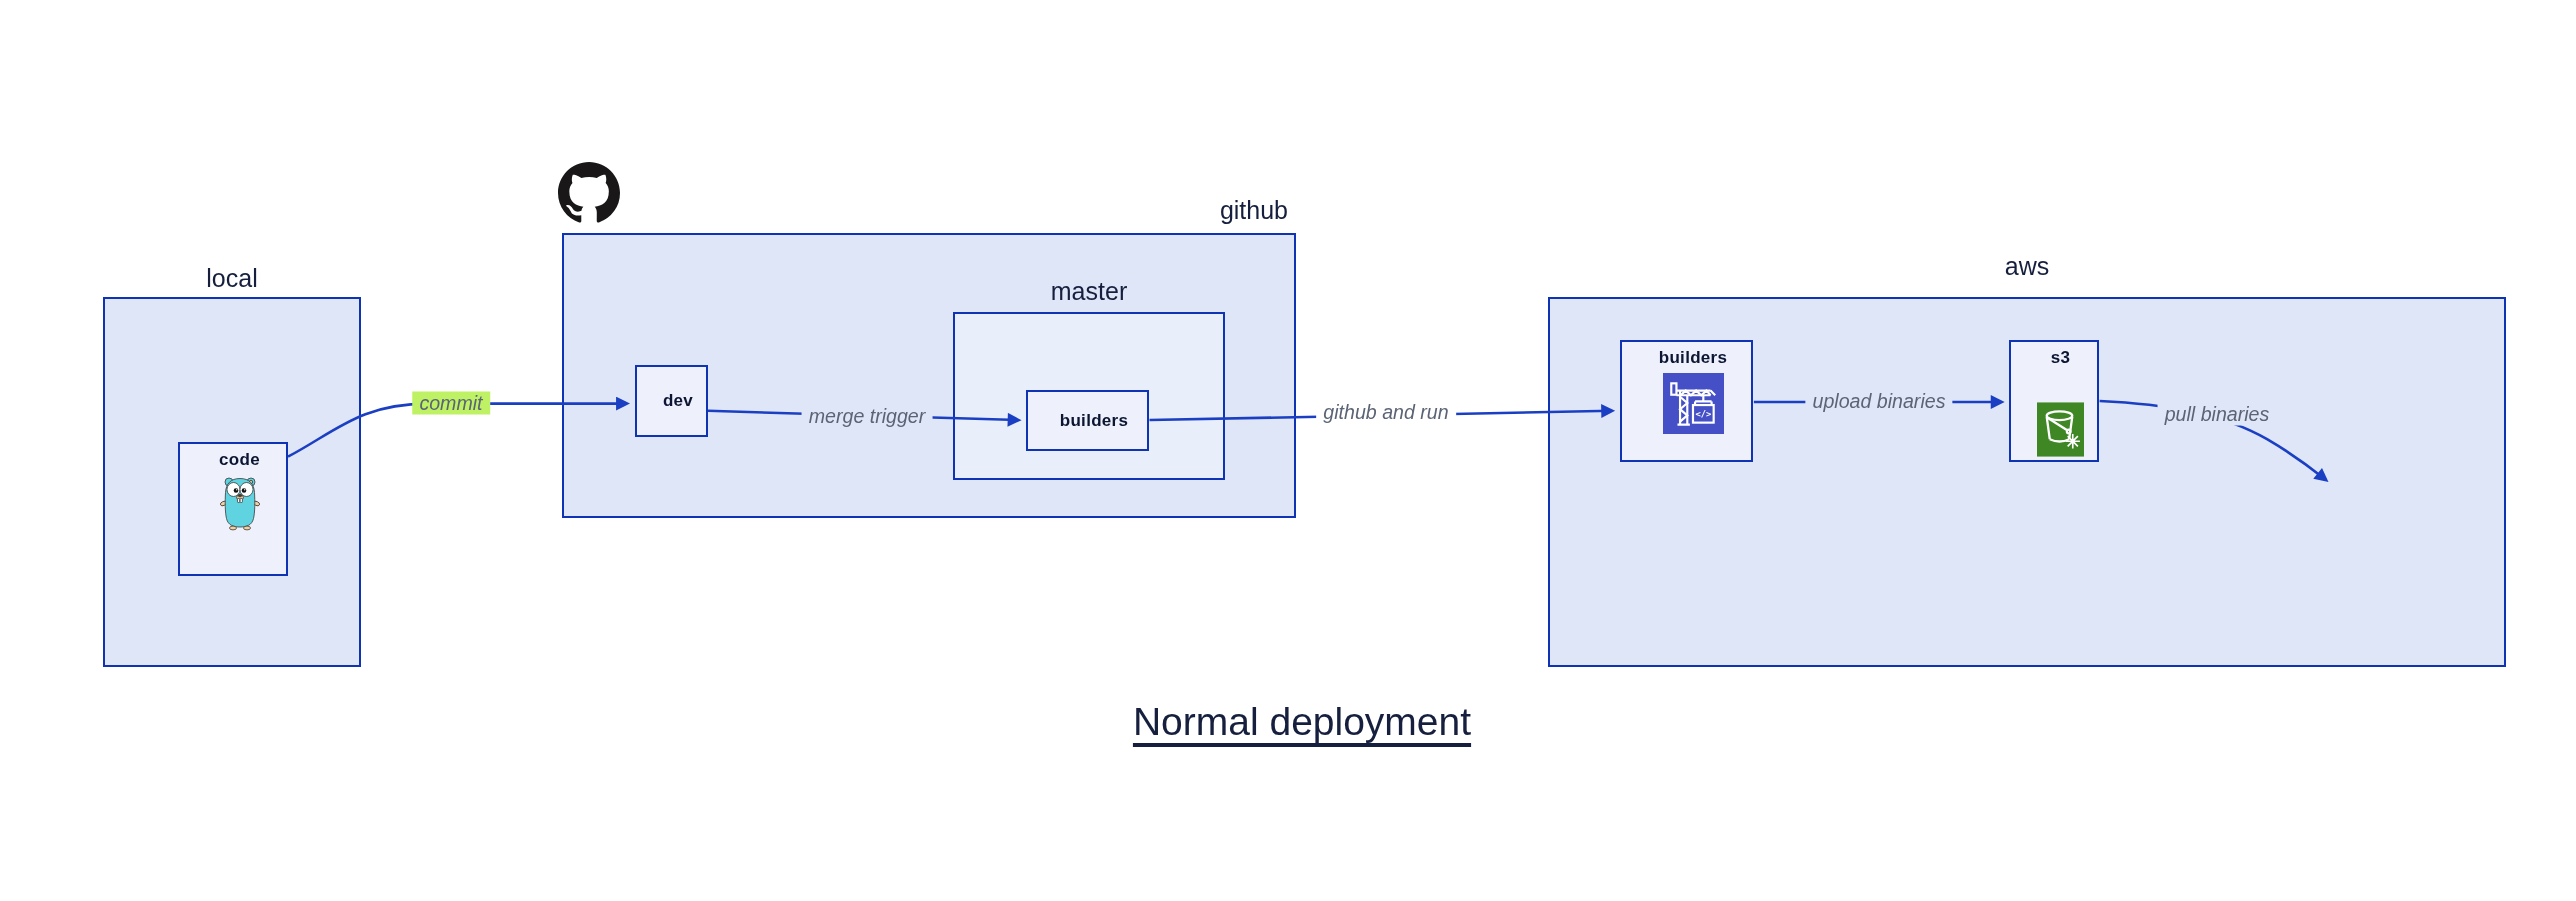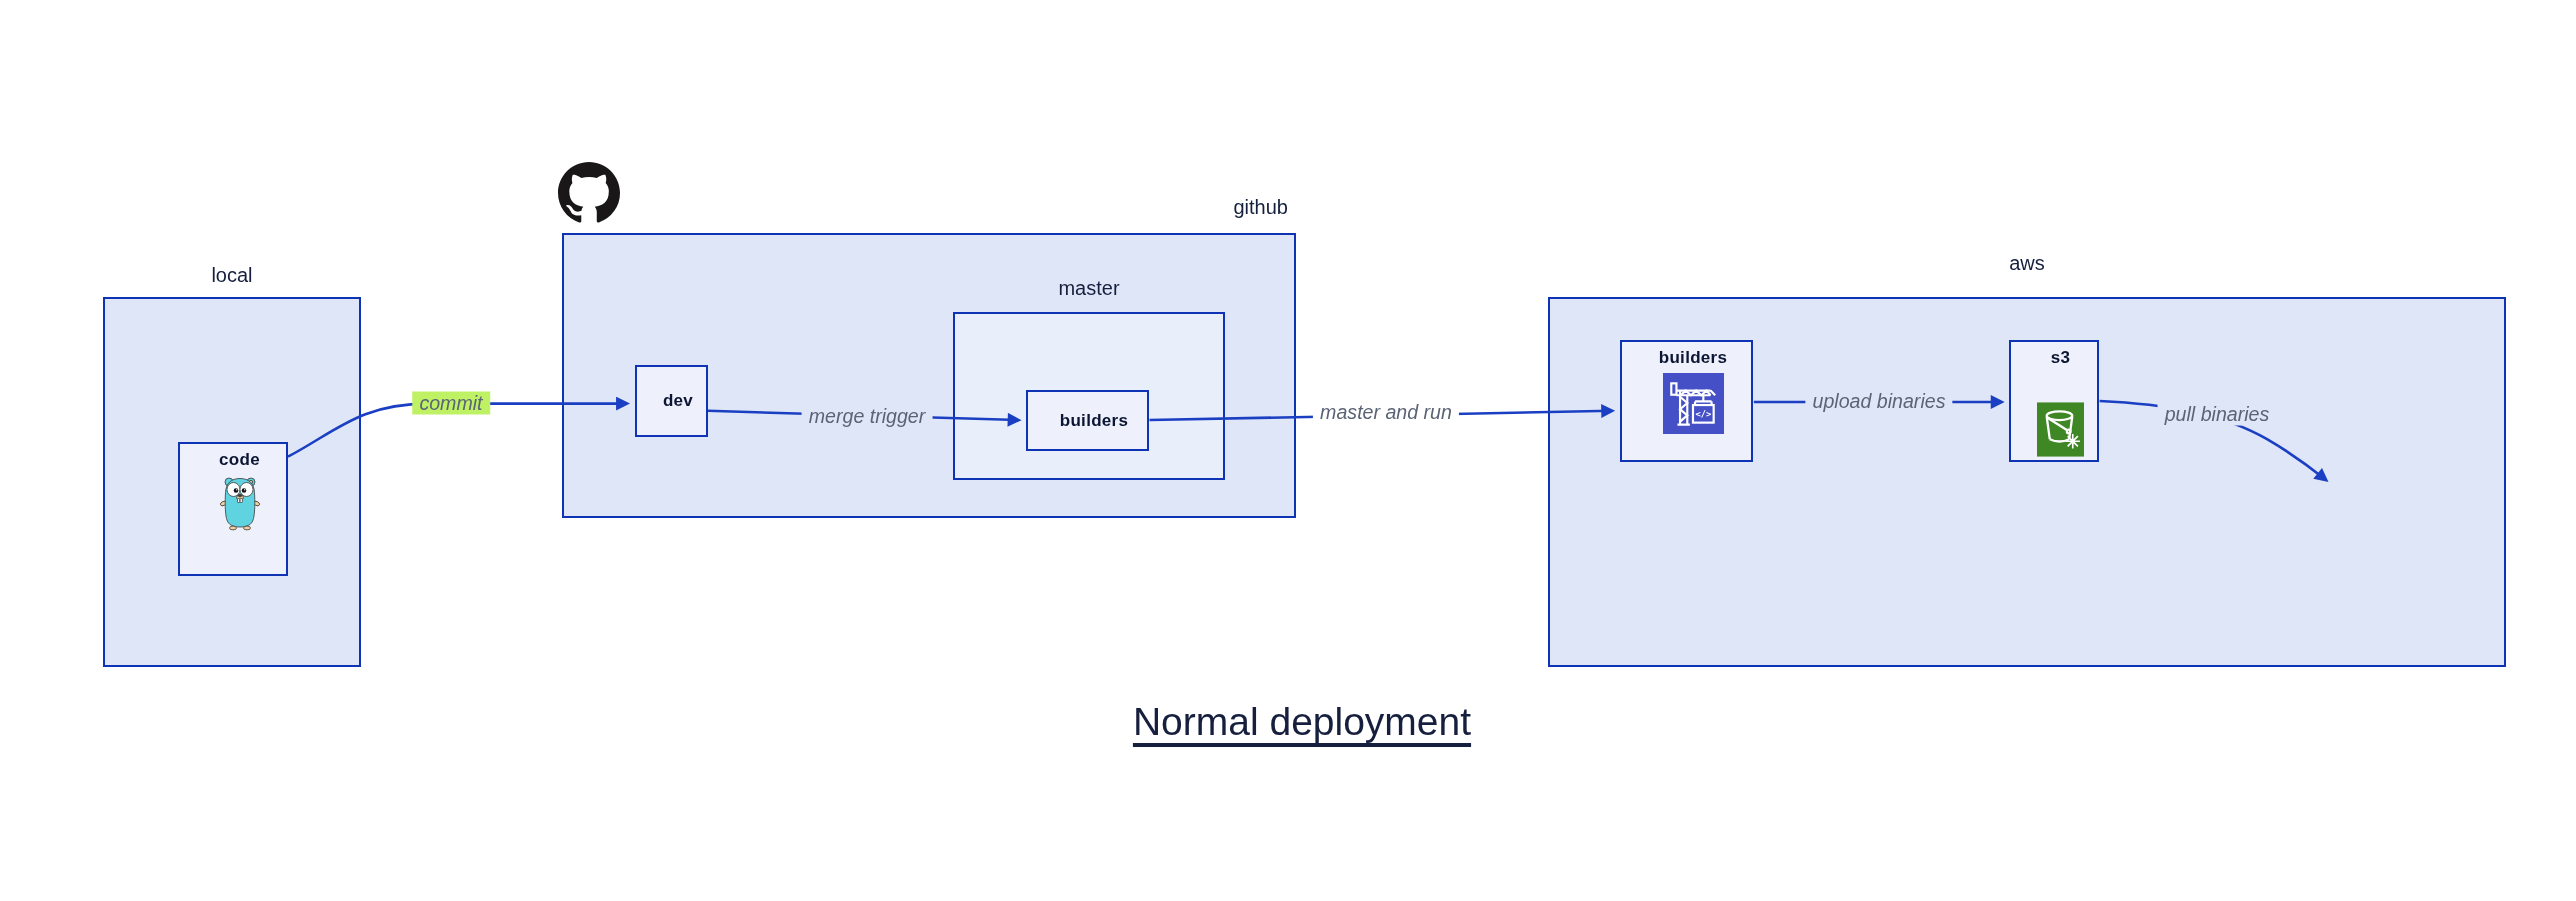--- a/index.html
+++ b/index.html
@@ -5,21 +5,21 @@
   html,body{margin:0;padding:0;background:#ffffff;}
   .canvas{position:relative;width:2604px;height:902px;background:#ffffff;
           font-family:"Liberation Sans", sans-serif;overflow:hidden;}
   .container{position:absolute;background:#dfe6f8;border:2.6px solid #0e33b4;box-sizing:border-box;}
   .container.inner{background:#e9eefb;}
   .node{position:absolute;background:#eef1fc;border:2.6px solid #0e33b4;box-sizing:border-box;
         display:flex;flex-direction:column;align-items:center;}
   .node.center{justify-content:center;padding-left:13px;}
   .node-label{font-weight:bold;font-size:17px;color:#0c1633;letter-spacing:0.3px;}
   .pad-top{padding-top:6.2px;padding-left:13px;}
-  .ctr-label{position:absolute;font-size:20px;color:#16203e;}
+  .ctr-label{position:absolute;font-size:25px;color:#16203e;}
   .edge-label{position:absolute;transform:translate(-50%,-50%);font-style:italic;
               font-size:19.6px;color:#5b6475;padding:0 7.2px;white-space:nowrap;z-index:4;}
   .edges-svg{position:absolute;left:0;top:0;z-index:2;pointer-events:none;}
   .layer3{z-index:3;}
   .title{position:absolute;left:0;top:700px;width:2604px;text-align:center;
          font-size:39px;color:#16203e;z-index:4;}
   .title span{text-decoration:underline;text-decoration-thickness:3.6px;text-underline-offset:7.7px;}
   .icon-wrap{margin-top:5.2px;}
 </style>
 </head>
@@ -110,21 +110,21 @@
       </g>
       <g stroke="#ffffff" stroke-width="3.2" fill="none">
         <path d="M 70 62 V 90 M 56 76 H 84 M 60 66 L 80 86 M 80 66 L 60 86"></path>
       </g>
     </svg>
   </div>
 
 
   <div class="edge-label" style="left:451px;top:403px;background:#bef264;">commit</div>
   <div class="edge-label" style="left:867px;top:416px;background:#dfe6f8;">merge trigger</div>
-  <div class="edge-label" style="left:1386px;top:412px;background:#ffffff;">master and run</div>
+  <div class="edge-label" style="left:1386px;top:412px;background:#ffffff;">github and run</div>
   <div class="edge-label" style="left:1879px;top:401px;background:#dfe6f8;">upload binaries</div>
   <div class="edge-label" style="left:2217px;top:414px;background:#dfe6f8;">pull binaries</div>
 
   <div class="ctr-label" style="left:103px;top:264px;width:258px;text-align:center;">local</div>
   <div class="ctr-label" style="left:1030px;top:196px;width:258px;text-align:right;">github</div>
   <div class="ctr-label" style="left:953px;top:277px;width:272px;text-align:center;">master</div>
   <div class="ctr-label" style="left:1548px;top:252px;width:958px;text-align:center;">aws</div>
 
   <svg style="position:absolute;left:558px;top:162px;z-index:4;" width="62" height="62" viewBox="0 0 16 16">
     <path fill="#191717" fill-rule="evenodd" d="M8 0C3.58 0 0 3.58 0 8c0 3.54 2.29 6.53 5.47 7.59.4.07.55-.17.55-.38 0-.19-.01-.82-.01-1.49-2.01.37-2.53-.49-2.69-.94-.09-.23-.48-.94-.82-1.13-.28-.15-.68-.52-.01-.53.63-.01 1.08.58 1.23.82.72 1.21 1.87.87 2.33.66.07-.52.28-.87.51-1.07-1.78-.2-3.64-.89-3.64-3.95 0-.87.31-1.59.82-2.15-.08-.2-.36-1.02.08-2.12 0 0 .67-.21 2.2.82.64-.18 1.32-.27 2-.27s1.36.09 2 .27c1.53-1.04 2.2-.82 2.2-.82.44 1.1.16 1.92.08 2.12.51.56.82 1.27.82 2.15 0 3.07-1.87 3.75-3.65 3.95.29.25.54.73.54 1.48 0 1.07-.01 1.93-.01 2.2 0 .21.15.46.55.38A8.01 8.01 0 0 0 16 8c0-4.42-3.58-8-8-8z"></path>

